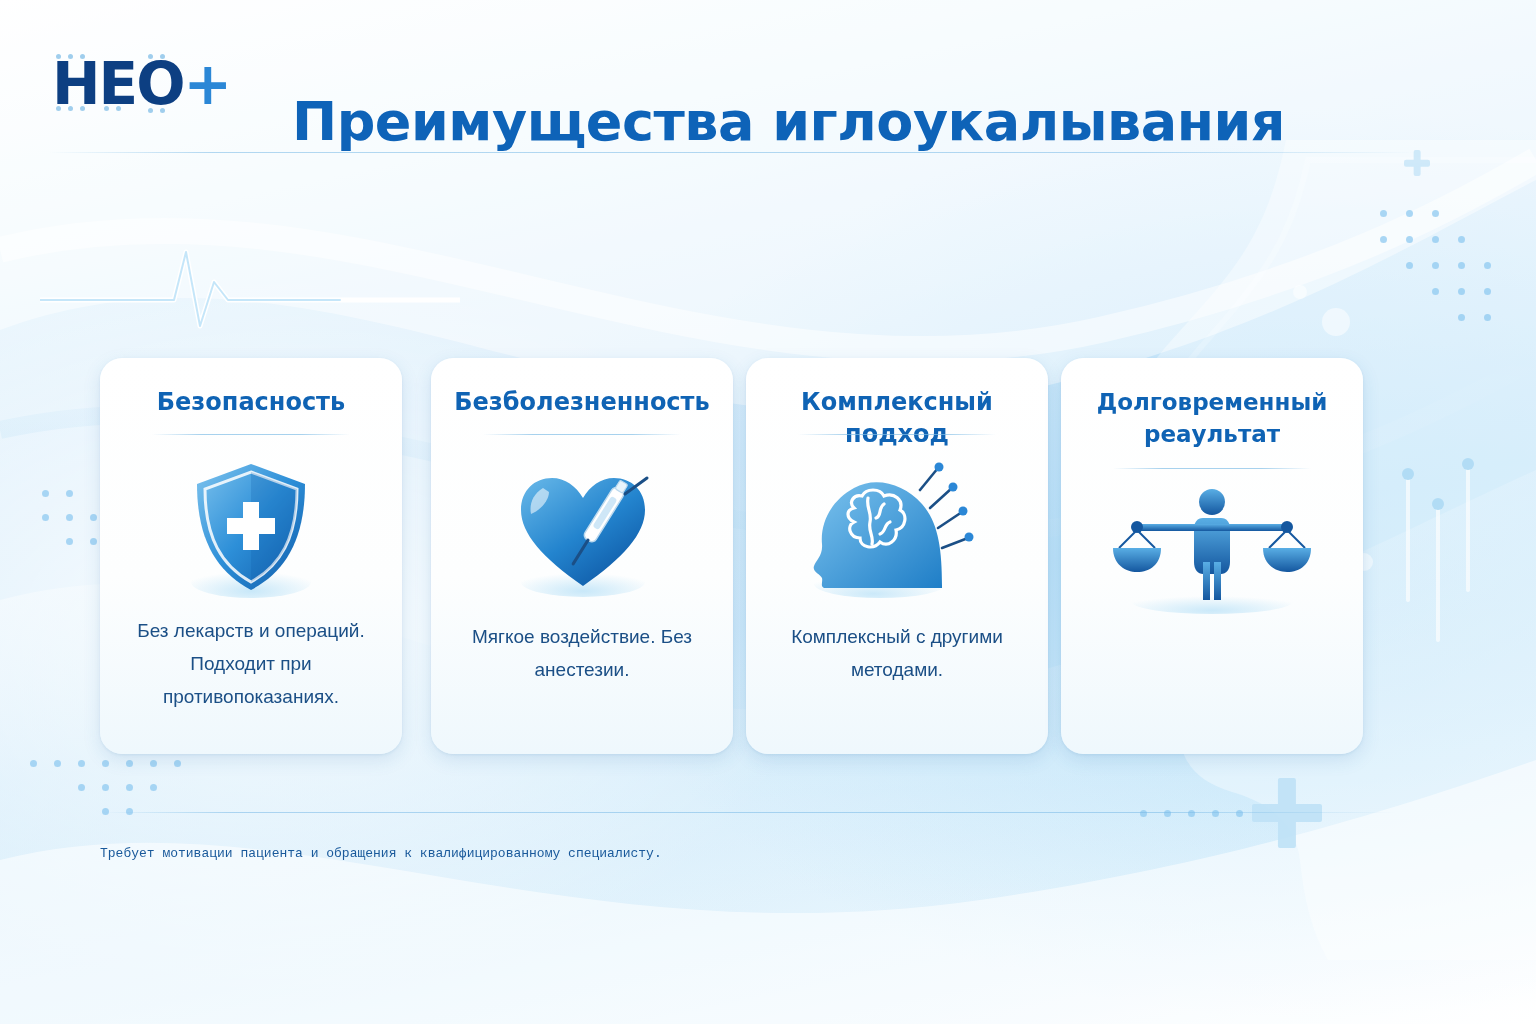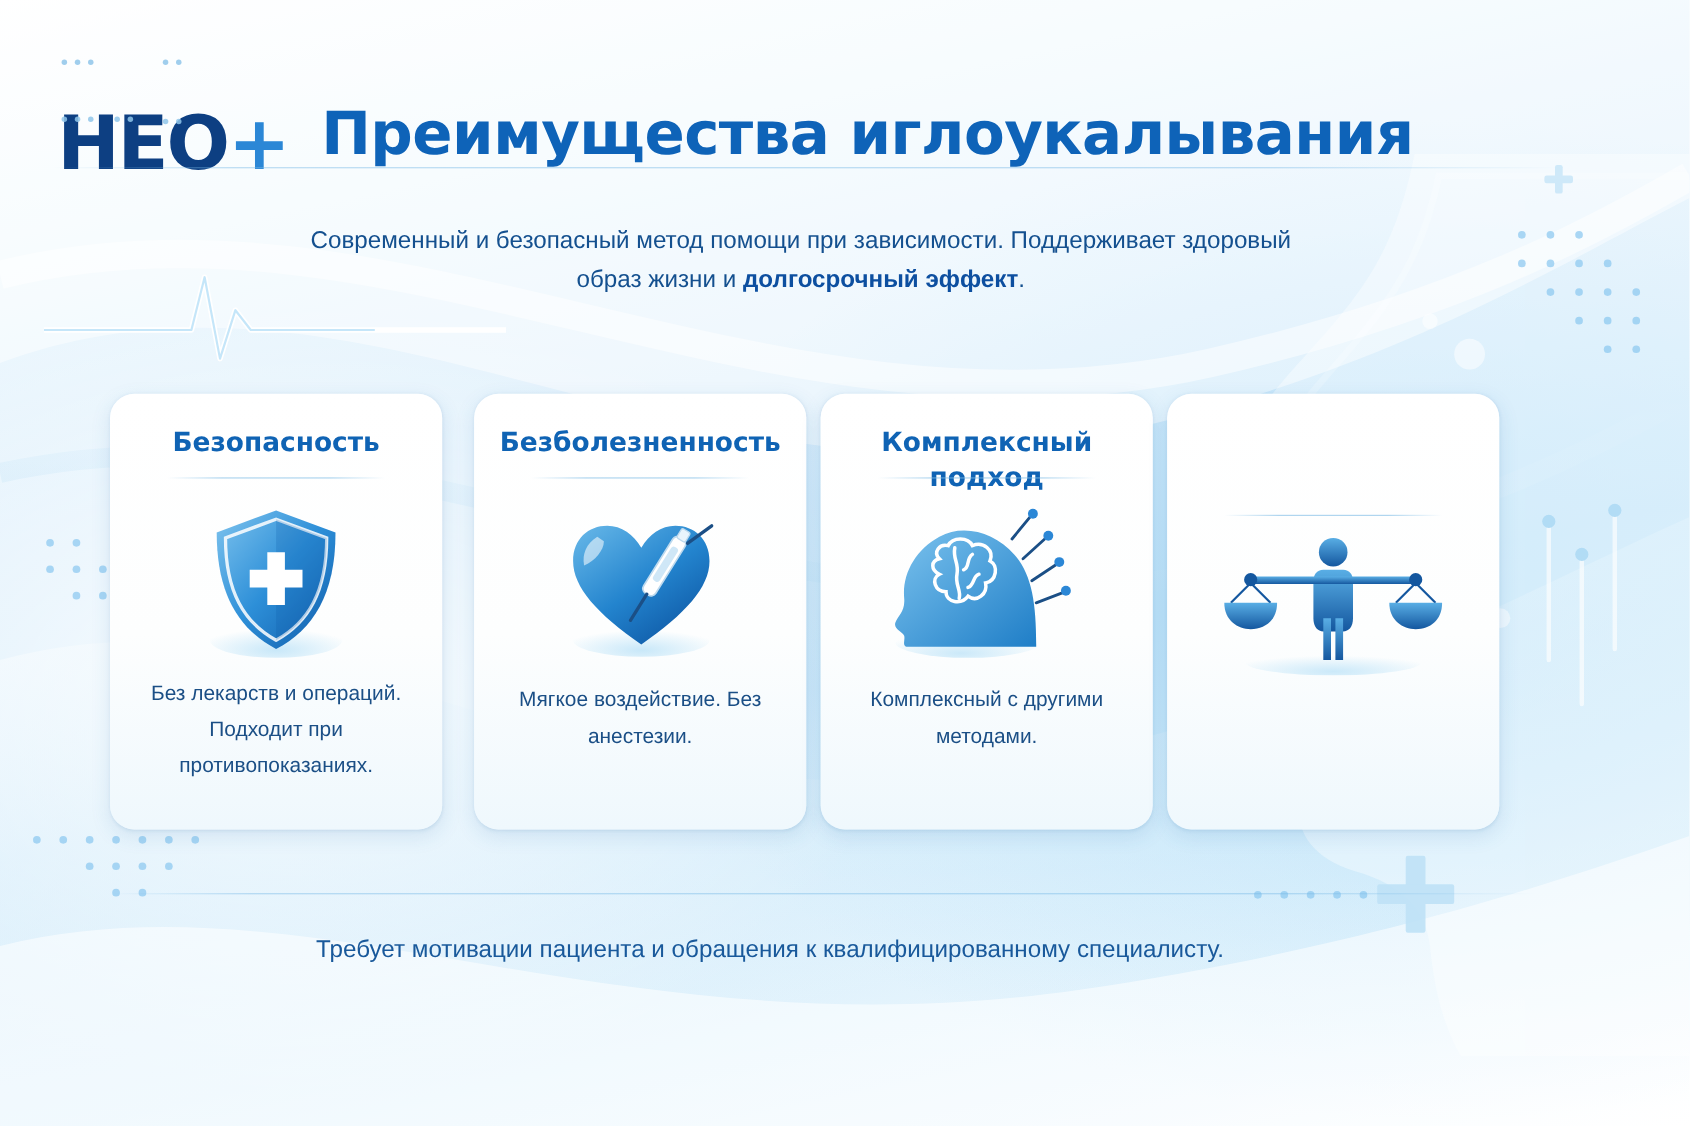--- a/index.html
+++ b/index.html
@@ -75,25 +75,24 @@
   }
 
   .logo {
     position: absolute;
     left: 52px; top: 46px;
     width: 210px; height: 76px;
   }
   .logo-text {
     font-family: "DejaVu Sans", sans-serif;
     font-weight: 700;
-    font-size: 68px;
+    font-size: 58px;
     letter-spacing: -2px;
     color: #0d3f82;
     line-height: 76px;
-    margin-top: 48px;
   }
   .logo-plus {
     color: #2b87d6;
     font-weight: 700;
   }
   .logo-dots { position: absolute; left: 0; top: 0; width: 210px; height: 76px; }
   .logo-dots i {
     position: absolute; width: 5px; height: 5px; border-radius: 50%;
     background: #8fc6ea; opacity: .85;
   }
@@ -197,24 +196,24 @@
     position: absolute;
     left: 100px; right: 140px; top: 812px;
     height: 1px;
     background: linear-gradient(90deg, rgba(120,185,230,0) 0%, rgba(120,185,230,.55) 10%, rgba(120,185,230,.55) 82%, rgba(120,185,230,0) 100%);
   }
   .footer-note {
     position: absolute;
     left: 100px;
     top: 826px;
     width: 1200px;
-    text-align: center;
-    font-size: 22px;
+    font-size: 13px;
     line-height: 30px;
     color: #19599b;
+    font-family: Liberation Mono, monospace;
   }
 </style>
 </head>
 <body>
 
 <div class="poster">
 
   <div class="bg-layer">
 
     <svg class="swoosh" viewBox="0 0 1536 1024" preserveAspectRatio="none">
@@ -333,23 +332,20 @@
       </div>
       <div class="logo-text">
         <span>HEO</span><span class="logo-plus">+</span>
       </div>
     </div>
 
     <h1 class="title">Преимущества иглоукалывания</h1>
   </div>
   <div class="header-rule"></div>
 
-  <p class="subtitle">
-    <span>Современный и безопасный метод помощи при зависимости. Поддерживает здоровый образ жизни и </span><b>долгосрочный эффект</b><span>.</span>
-  </p>
 
   <svg class="ecg" viewBox="0 0 420 110">
     <path d="M0,70 L120,70 L134,70 L146,22 L160,96 L174,52 L188,70 L420,70" fill="none" stroke="#ffffff" stroke-width="5" stroke-linecap="round" stroke-linejoin="round"></path>
     <path d="M0,70 L120,70 L134,70 L146,22 L160,96 L174,52 L188,70 L300,70" fill="none" stroke="#bfe3f8" stroke-width="2" stroke-linecap="round" stroke-linejoin="round" opacity=".9"></path>
   </svg>
 
   <div class="cards">
 
     <div class="card c2">
       <div class="card-title">Безболезненность</div>
@@ -442,20 +438,21 @@
             <circle cx="161" cy="31" r="4.5"></circle>
             <circle cx="171" cy="55" r="4.5"></circle>
             <circle cx="177" cy="81" r="4.5"></circle>
           </g>
         </svg>
       </div>
       <div class="card-text">Комплексный с другими методами.</div>
     </div>
 
     <div class="card c4">
+      <div class="card-title">Долговременный реаультат</div>
       <div class="card-rule"></div>
       <div class="card-icon">
         <svg width="230" height="130" viewBox="0 0 230 130">
           <defs>
             <linearGradient id="bal" x1="0" y1="0" x2="0" y2="1">
               <stop offset="0%" stop-color="#59aee5"></stop>
               <stop offset="100%" stop-color="#14579f"></stop>
             </linearGradient>
             <radialGradient id="bglow" cx="50%" cy="85%" r="60%">
               <stop offset="0%" stop-color="#bfe4f8" stop-opacity=".8"></stop>

